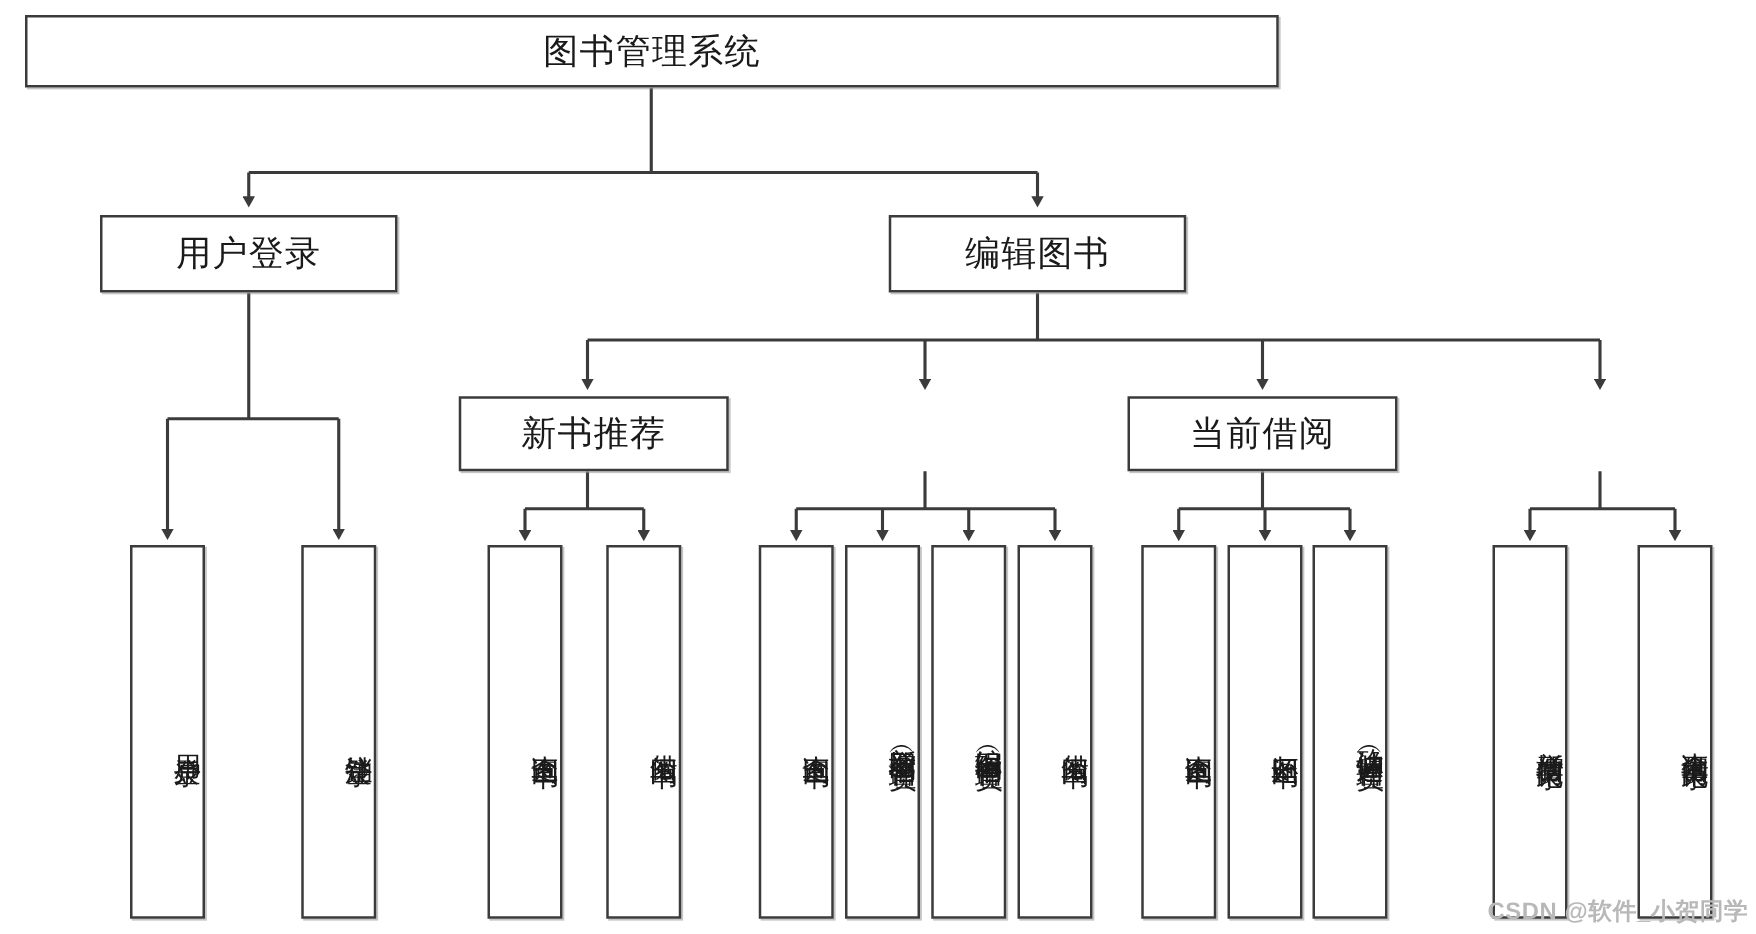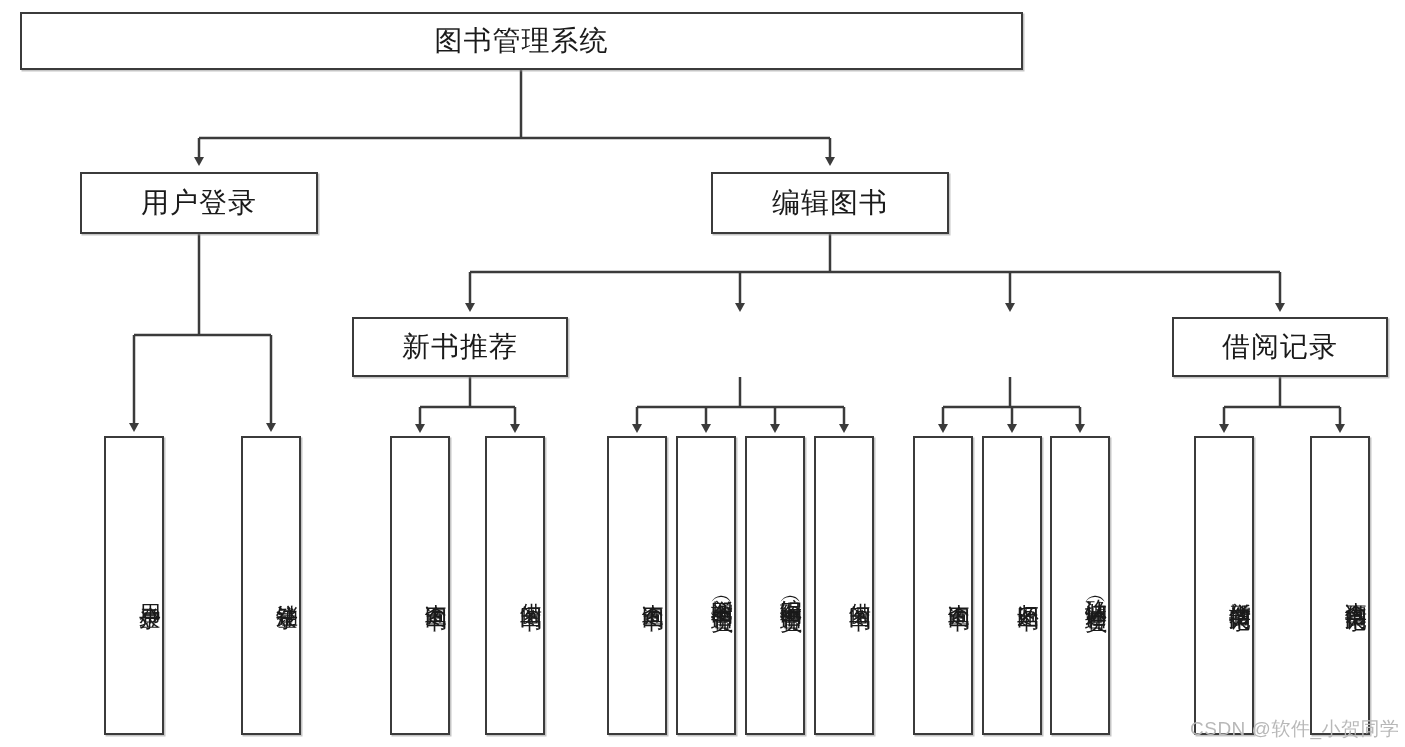--- a/index.html
+++ b/index.html
@@ -130,25 +130,25 @@
     <span class="nlabel">图书管理系统</span>
   </div>
 
   <div class="node horizontal" style="left:80px; top:172px; width:238px; height:62px;">
     <span class="nlabel">用户登录</span>
   </div>
   <div class="node horizontal" style="left:711px; top:172px; width:238px; height:62px;">
     <span class="nlabel">编辑图书</span>
   </div>
 
-  <div class="node horizontal" style="left:352px; top:317px; width:216px; height:60px;">
+  <div class="node horizontal" style="left:367px; top:317px; width:216px; height:60px;">
     <span class="nlabel">新书推荐</span>
   </div>
-  <div class="node horizontal" style="left:1172px; top:317px; width:216px; height:60px;">
-    <span class="nlabel">借阅记录</span>
+  <div class="node horizontal" style="left:902px; top:317px; width:216px; height:60px;">
+    <span class="nlabel">当前借阅</span>
   </div>
 
   <div class="node vertical" style="left:104px; top:436px; width:60px; height:299px;">
     <span class="nlabel">用户登录</span>
   </div>
   <div class="node vertical" style="left:241px; top:436px; width:60px; height:299px;">
     <span class="nlabel">注销登录</span>
   </div>
 
   <div class="node vertical" style="left:390px; top:436px; width:60px; height:299px;">
@@ -181,15 +181,15 @@
     <span class="nlabel">确认归还（管理员）</span>
   </div>
 
   <div class="node vertical" style="left:1194px; top:436px; width:60px; height:299px;">
     <span class="nlabel">新增借阅记录</span>
   </div>
   <div class="node vertical" style="left:1310px; top:436px; width:60px; height:299px;">
     <span class="nlabel">查询借阅记录</span>
   </div>
 
-  <div class="watermark" style="left:1190px; top:716px;">CSDN @软件_小贺同学</div>
+  <div class="watermark" style="left:1190px; top:716px;font-weight:bold;">CSDN @软件_小贺同学</div>
 
 </div>
 
 </body></html>

